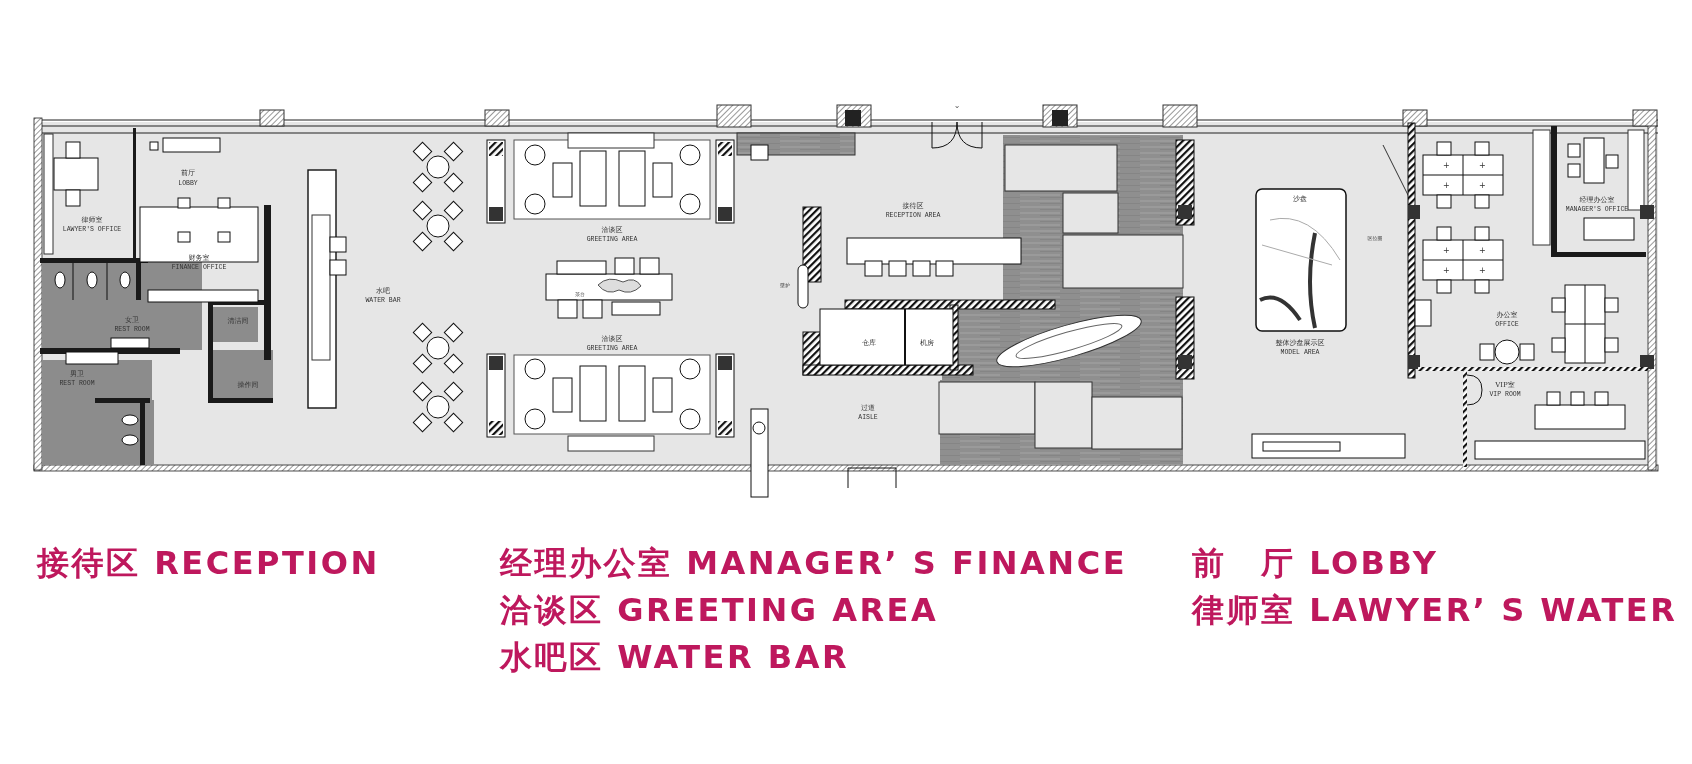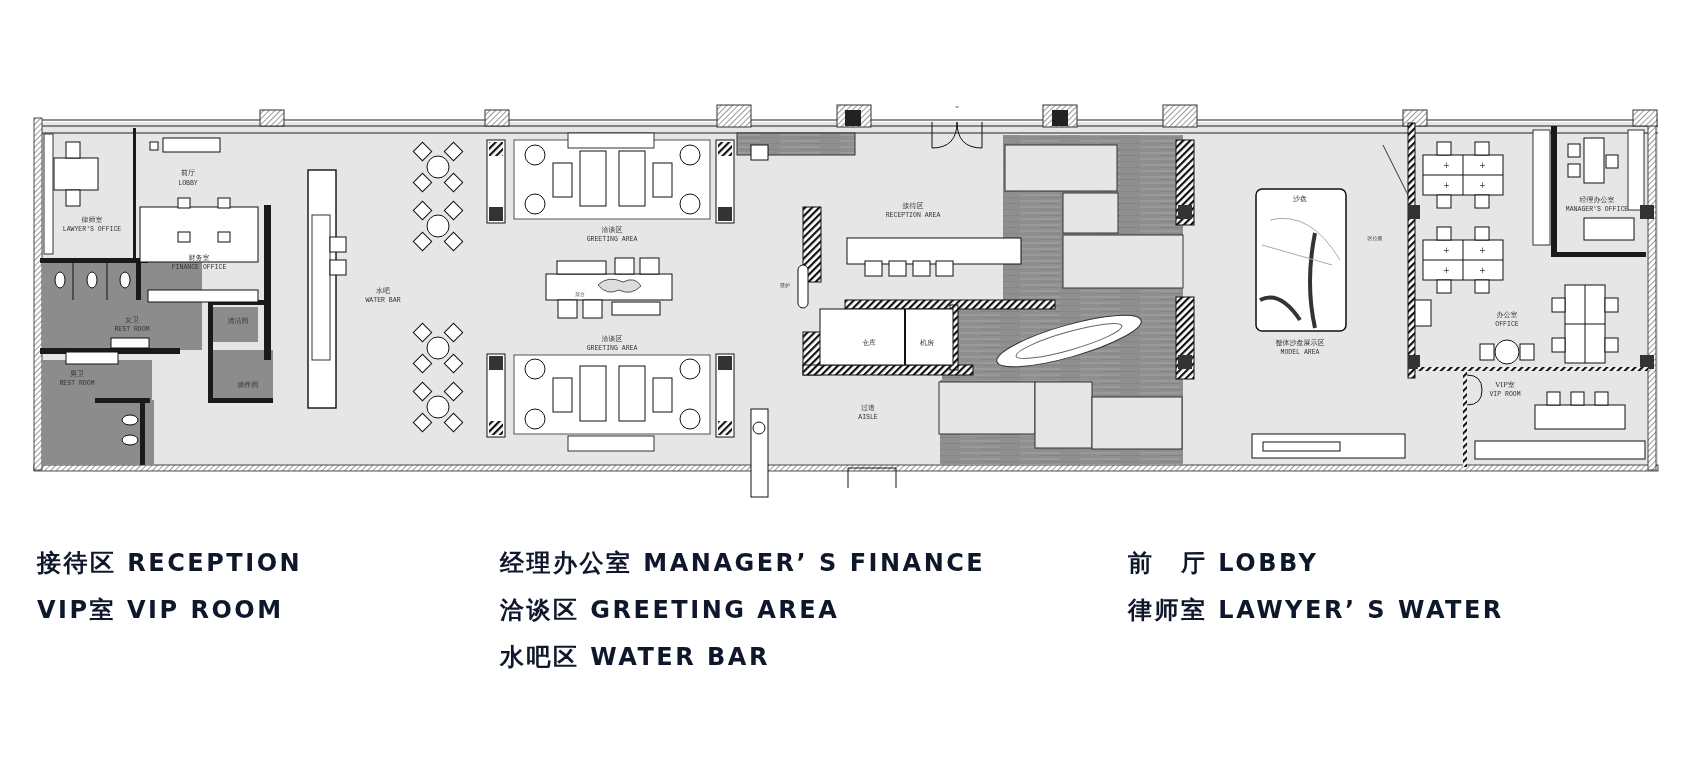--- a/index.html
+++ b/index.html
@@ -1,20 +1,20 @@
 <!DOCTYPE html>
 <html><head>
 <meta charset="utf-8">
 <style>
   html,body{margin:0;padding:0;background:#ffffff;}
   body{width:1692px;height:764px;position:relative;overflow:hidden;font-family:"DejaVu Sans",sans-serif;}
   #plan{position:absolute;left:0;top:0;width:1692px;height:500px;}
   .lbl-cn{font-family:"DejaVu Serif",serif;font-size:7px;fill:#333;}
   .lbl-en{font-family:"Liberation Mono",monospace;font-size:6.5px;fill:#333;}
-  .legend{position:absolute;font-family:"DejaVu Sans",sans-serif;font-weight:bold;font-size:24px;color:#0f172a;letter-spacing:2.5px;white-space:nowrap;}
+  .legend{position:absolute;font-family:"DejaVu Sans",sans-serif;font-weight:bold;font-size:32px;color:#be185d;letter-spacing:2.5px;white-space:nowrap;}
   .legend .row{height:47px;line-height:47px;}
 </style>
 </head>
 <body>
 
 <svg id="plan" viewBox="0 0 1692 500" xmlns="http://www.w3.org/2000/svg">
   <defs>
     <pattern id="hatch" width="5" height="5" patternUnits="userSpaceOnUse" patternTransform="rotate(45)">
       <rect width="5" height="5" fill="#fff"></rect>
       <rect width="2.2" height="5" fill="#111"></rect>
@@ -303,23 +303,22 @@
   <rect x="1547" y="392" width="13" height="13" fill="#fff" stroke="#111"></rect>
     <rect x="1571" y="392" width="13" height="13" fill="#fff" stroke="#111"></rect>
     <rect x="1595" y="392" width="13" height="13" fill="#fff" stroke="#111"></rect>
   <rect x="1475" y="441" width="170" height="18" fill="#fff" stroke="#111"></rect>
   <text class="lbl-cn" x="1505" y="387" text-anchor="middle">VIP室</text>
   <text class="lbl-en" x="1505" y="396" text-anchor="middle">VIP ROOM</text>
 </svg>
 
 <div class="legend" style="left:37px;top:540px;">
   <div class="row"><span>接待区</span> <span>RECEPTION</span></div>
-  <div class="row"><span>VIP室</span> <span>VIP ROOM</span></div>
 </div>
 <div class="legend" style="left:500px;top:540px;">
   <div class="row"><span>经理办公室</span> <span>MANAGER’ S FINANCE</span></div>
   <div class="row"><span>洽谈区</span> <span>GREETING AREA</span></div>
   <div class="row"><span>水吧区</span> <span>WATER BAR</span></div>
 </div>
-<div class="legend" style="left:1128px;top:540px;">
+<div class="legend" style="left:1192px;top:540px;">
   <div class="row"><span>前　厅</span> <span>LOBBY</span></div>
   <div class="row"><span>律师室</span> <span>LAWYER’ S WATER</span></div>
 </div>
 
 </body></html>

